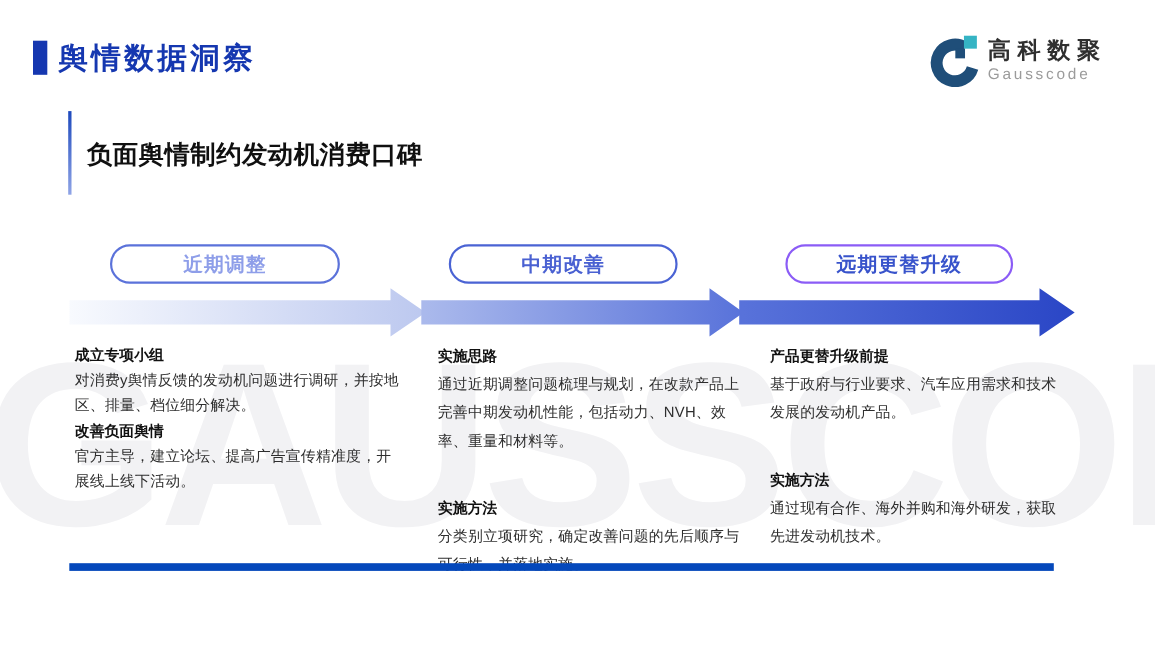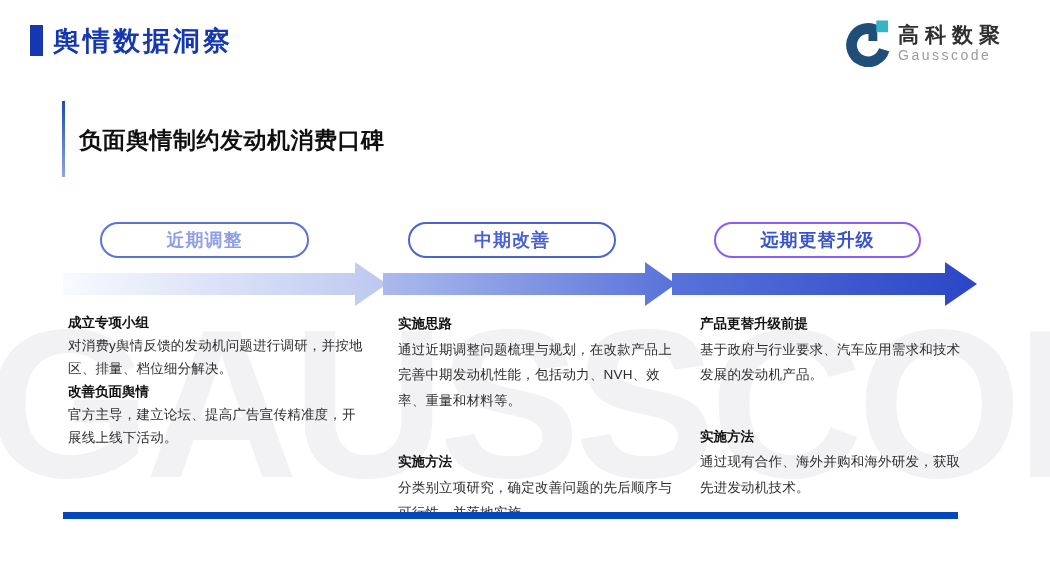--- a/index.html
+++ b/index.html
@@ -19,21 +19,21 @@
     font-size: 212px;
     font-weight: bold;
     letter-spacing: -6px;
     color: #f2f2f4;
     white-space: nowrap;
     z-index: 0;
     user-select: none;
   }
 
   
-  .header { position: absolute; left: 0; top: 4px; width: 1026px; height: 80px; z-index: 2; padding-left: 44px; }
+  .header { position: absolute; left: 0; top: 16px; width: 1026px; height: 80px; z-index: 2; padding-left: 44px; }
   .header-accent {
     position: absolute; left: 30px; top: 21px;
     width: 13px; height: 31px;
     background: #1537b0;
   }
   .header-title {
     position: absolute; left: 53px; top: 19px;
     font-size: 27px; font-weight: bold;
     letter-spacing: 3px;
     color: #1537b0;

